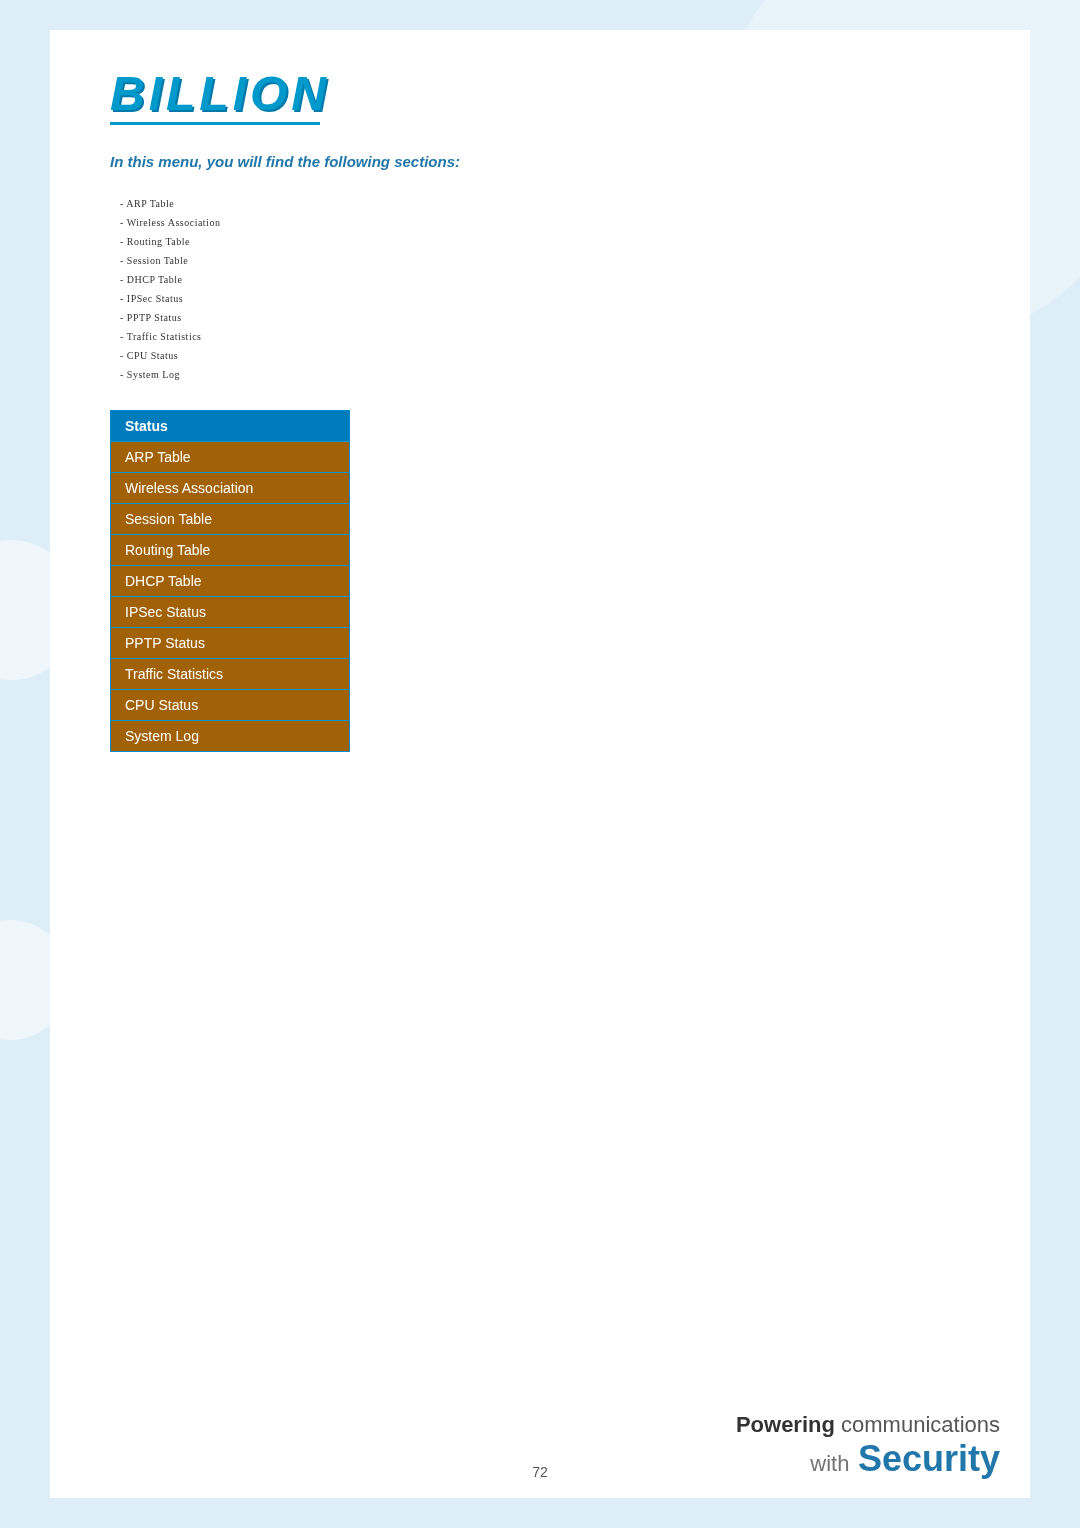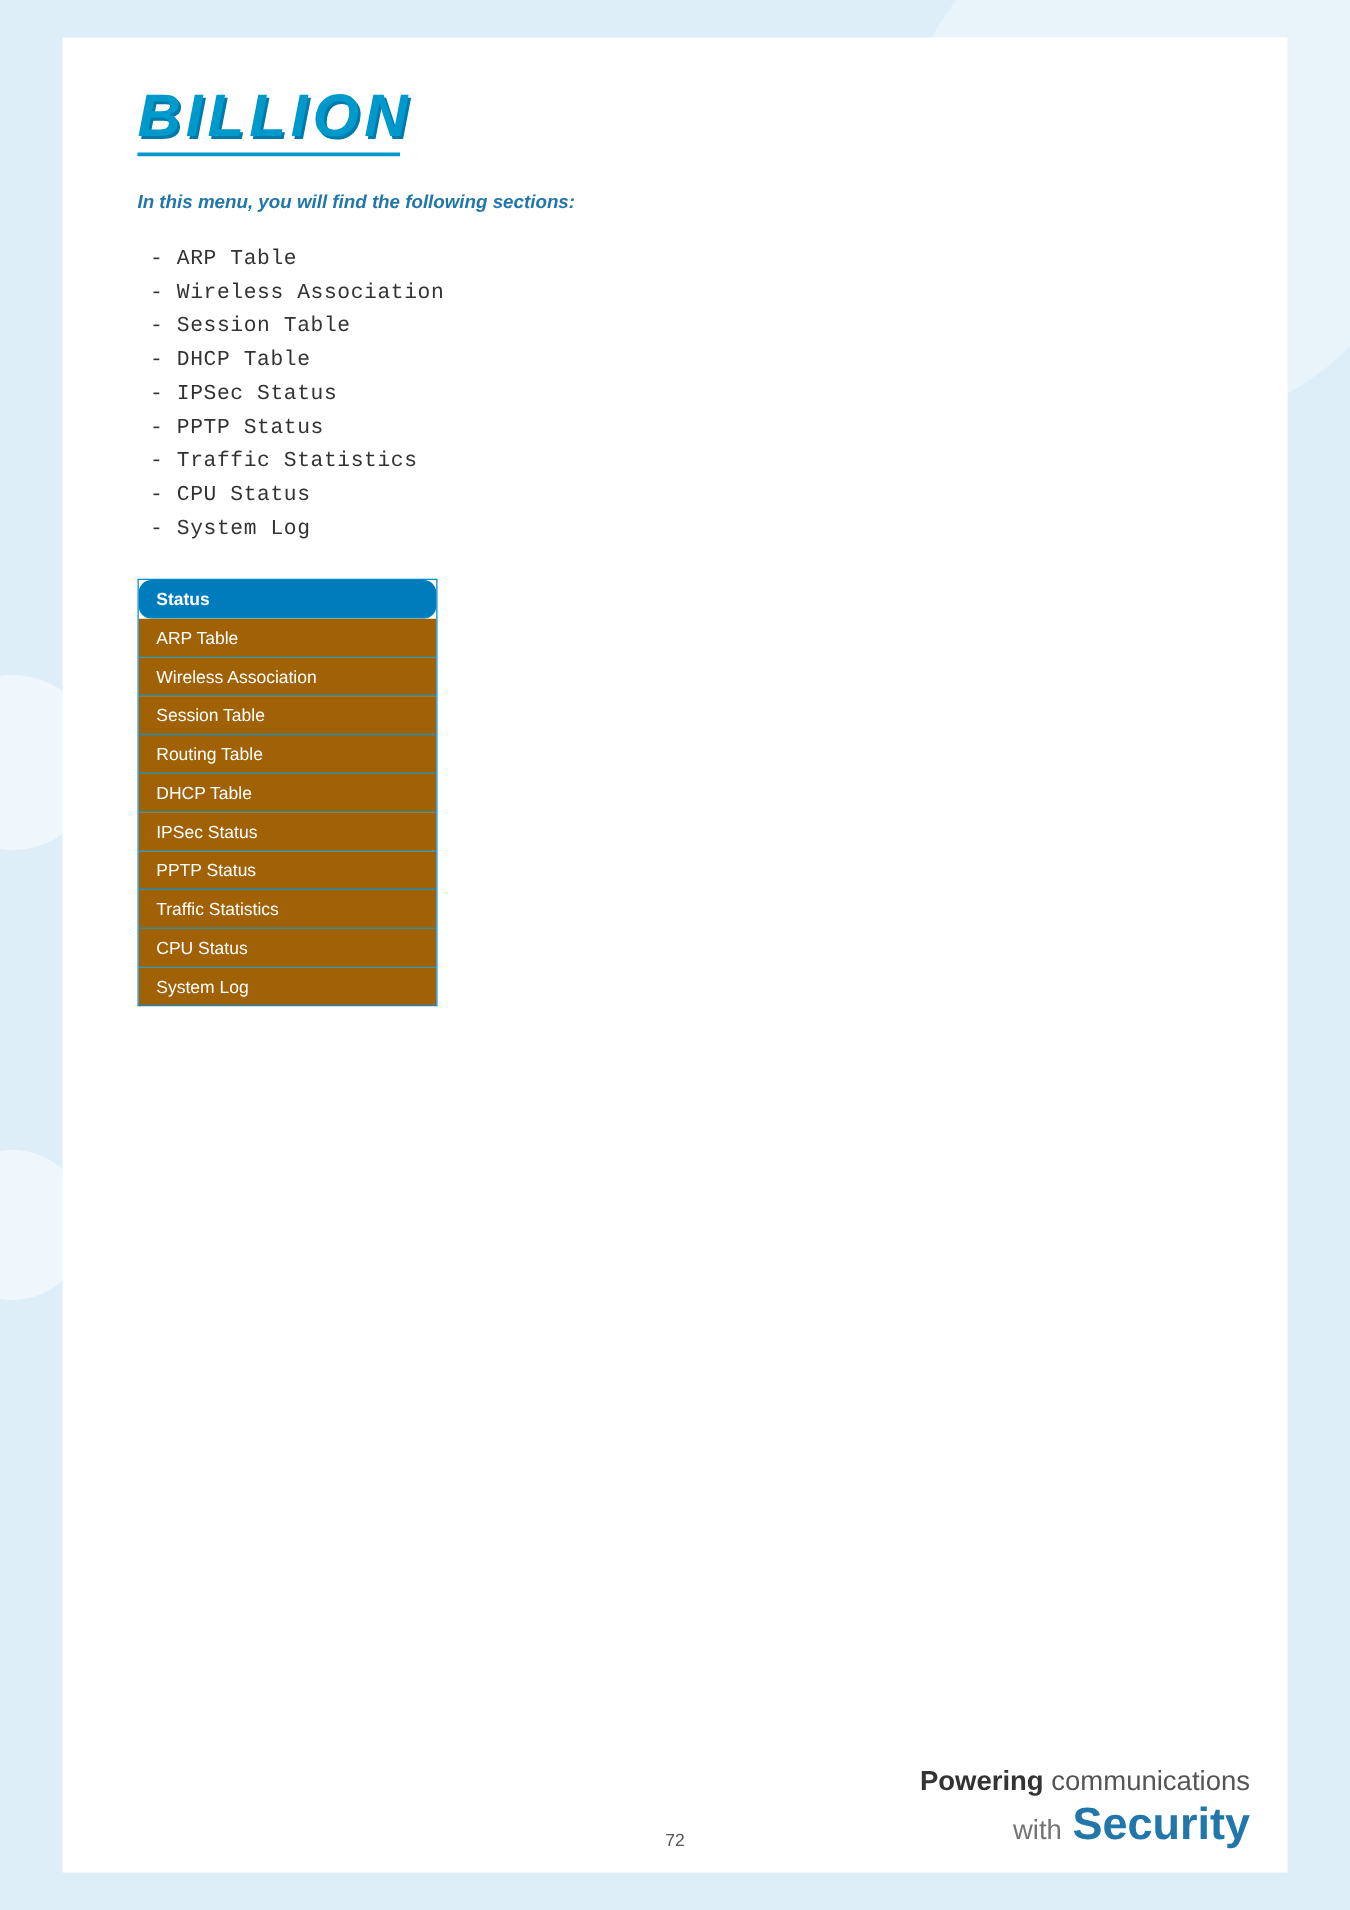--- a/index.html
+++ b/index.html
@@ -108,24 +108,24 @@
     }
 
     
     .menu-list {
       list-style: none;
       margin-bottom: 30px;
       padding-left: 10px;
     }
 
     .menu-list li {
-      font-size: 17px;
+      font-size: 10px;
       color: #333;
       margin-bottom: 8px;
-      font-family: Liberation Mono, monospace;
+      font-family: Liberation Serif, serif;
       letter-spacing: 0.5px;
     }
 
     
     .nav-menu {
       width: 240px;
       border: 1px solid #0088cc;
       overflow: hidden;
     }
 
@@ -141,21 +141,20 @@
     }
 
     .nav-menu-item:last-child {
       border-bottom: none;
     }
 
     .nav-menu-item.header-item {
       background: #007bbb;
       font-weight: bold;
       font-size: 14px;
-      border-radius: 10px;
     }
 
     
     .page-footer {
       position: absolute;
       bottom: 40px;
       left: 0;
       right: 0;
       display: flex;
       flex-direction: column;
@@ -213,20 +212,21 @@
   <div class="logo-area">
     <div class="logo-text">BILLION</div>
     <div class="logo-underline"></div>
   </div>
 
   <p class="intro-text">In this menu, you will find the following sections:</p>
 
   <ul class="menu-list" id="menu-list-container">
   <li>- ARP Table</li>
       <li>- Wireless Association</li>
+      <li>- Routing Table</li>
       <li>- Session Table</li>
       <li>- DHCP Table</li>
       <li>- IPSec Status</li>
       <li>- PPTP Status</li>
       <li>- Traffic Statistics</li>
       <li>- CPU Status</li>
       <li>- System Log</li>
     </ul>
 
   <div class="nav-menu" id="nav-menu-container">

